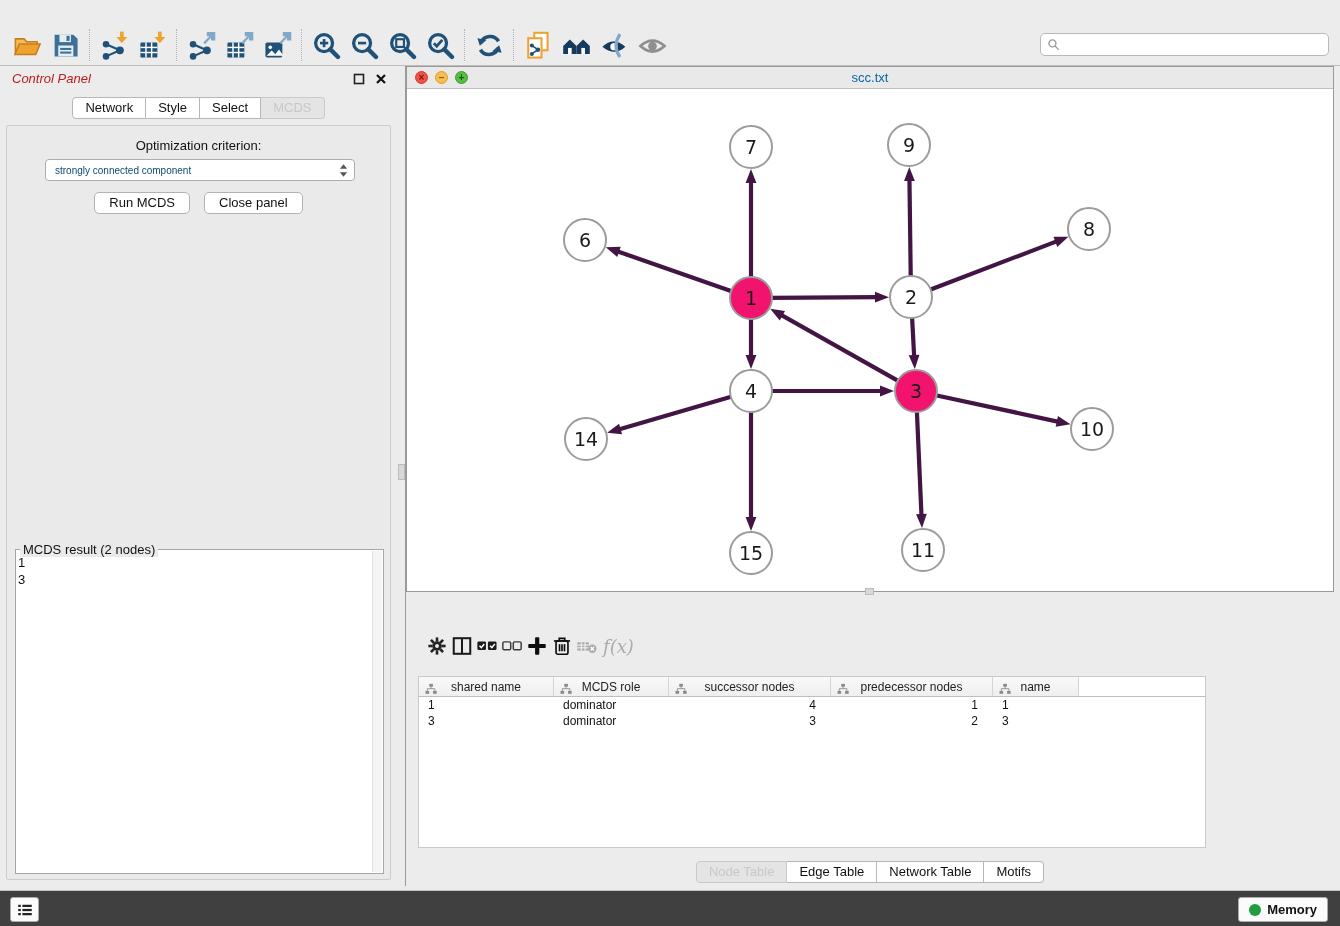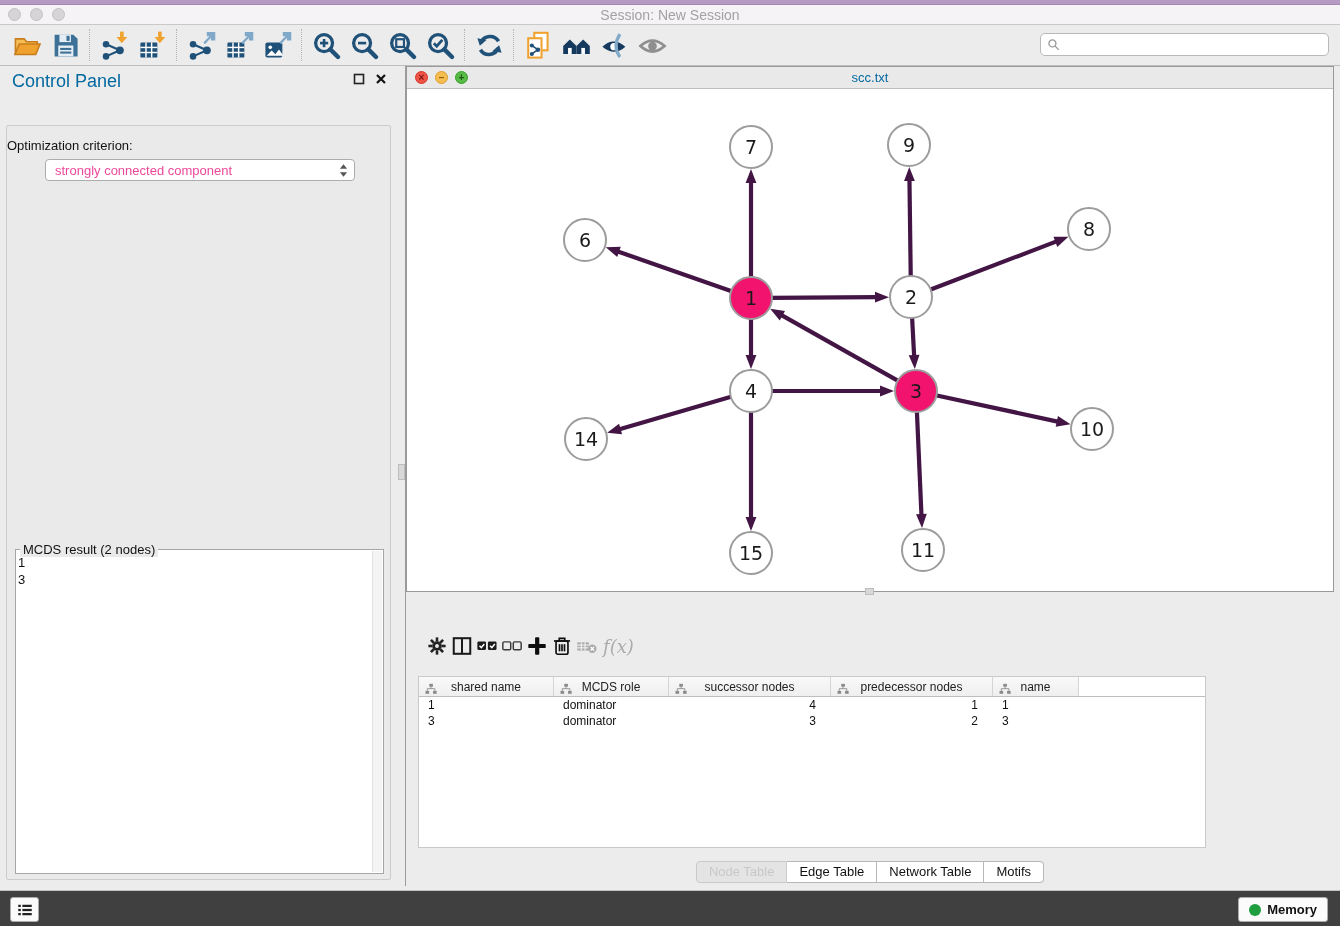--- a/index.html
+++ b/index.html
@@ -18,31 +18,31 @@
   .tbtn{display:inline-flex;align-items:center;justify-content:center;width:38px;height:34px;cursor:default;}
   .tbtn svg{width:29px;height:29px;}
   .tsep{width:1px;height:32px;margin:0 5px;border-left:1px dotted #b3b3b3;}
   .searchbox{position:absolute;right:11px;top:8px;width:289px;height:23px;background:#fff;border:1px solid #b9b9b9;border-radius:5px;display:flex;align-items:center;padding:0 6px;}
   .searchbox svg{width:13px;height:13px;margin-right:4px;}
   .searchbox input{border:none;outline:none;flex:1;font-size:12px;font-family:"Liberation Sans",sans-serif;background:transparent;}
 
   
   .control-panel{position:absolute;left:0;top:68px;width:397px;height:818px;background:#ececec;}
   .panel-header{position:relative;height:24px;}
-  .panel-header .ptitle{position:absolute;left:12px;top:3px;font-size:18px;color:#0369a1;}
+  .panel-header .ptitle{position:absolute;left:12px;top:3px;font-size:13px;color:#b91c1c;font-style:italic;}
   .panel-hbtns{position:absolute;right:10px;top:5px;display:flex;gap:10px;align-items:center;}
   .panel-hbtns .hb{width:12px;height:12px;display:inline-flex;}
   .tabbar{display:flex;justify-content:center;margin-top:5px;position:relative;z-index:2;}
   .tab{background:#fff;border:1px solid #b7b7b7;border-left:none;padding:2px 12px 3px;font-size:13px;color:#111;cursor:default;white-space:nowrap;}
   .tab:first-child{border-left:1px solid #b7b7b7;border-radius:4px 0 0 4px;}
   .tab:last-child{border-radius:0 4px 4px 0;}
   .tab.active{background:#e4e4e4;color:#c8c8c8;border-color:#c9c9c9;}
   .cp-inner{position:absolute;left:6px;top:57px;width:385px;height:755px;background:#eaeaea;border:1px solid #cccccc;border-radius:2px;}
-  .opt-label{margin-top:12px;text-align:left;font-size:13px;color:#111;}
-  .criterion{position:absolute;left:38px;top:33px;width:310px;height:22px;background:#fff;border:1px solid #adadad;border-radius:4px;display:flex;align-items:center;padding:0 6px 0 9px;font-size:13px;color:#ec4899;gap:11px;}
+  .opt-label{margin-top:12px;text-align:center;font-size:13px;color:#111;}
+  .criterion{position:absolute;left:38px;top:33px;width:310px;height:22px;background:#fff;border:1px solid #adadad;border-radius:4px;display:flex;align-items:center;padding:0 6px 0 9px;font-size:10px;color:#0c4a6e;gap:11px;}
   .criterion .cval{flex:1;}
   .criterion svg{width:9px;height:15px;}
   .btnrow{position:absolute;left:0;top:66px;width:100%;display:flex;justify-content:center;gap:14px;}
   .pbtn{background:#fff;border:1px solid #b2b2b2;border-radius:5px;font-size:13px;color:#111;padding:2px 14px 3px;min-width:92px;text-align:center;cursor:default;}
   .result-box{position:absolute;left:8px;top:423px;width:369px;height:325px;border:1px solid #a6a6a6;background:#fff;}
   .result-box .legend{position:absolute;left:4px;top:-8px;background:#eaeaea;padding:0 3px;font-size:13px;color:#111;}
   .result-text{position:absolute;left:2px;top:4px;right:12px;bottom:2px;margin:0;font-family:"Liberation Sans",sans-serif;font-size:13px;line-height:17px;color:#111;white-space:pre;overflow:hidden;}
   .result-scroll{position:absolute;right:1px;top:1px;width:10px;bottom:1px;background:#f4f4f4;border-left:1px solid #e2e2e2;}
 
   
@@ -83,29 +83,20 @@
   .sb-left{position:absolute;left:10px;top:6px;width:29px;height:25px;background:#fbfbfb;border:1px solid #ababab;border-radius:3px;display:flex;align-items:center;justify-content:center;}
   .sb-left svg{width:18px;height:18px;}
   .sb-mem{position:absolute;right:12px;top:6px;height:25px;background:#fbfbfb;border:1px solid #ababab;border-radius:3px;display:flex;align-items:center;gap:6px;padding:0 10px;font-size:13px;color:#111;}
   .sb-mem .dot{width:12px;height:12px;border-radius:50%;background:#1e9e3e;}
 </style>
 </head>
 <body>
 
 <div class="app">
 
-  <div class="titlebar">
-    <div class="accent"></div>
-    <div class="traffic-inactive">
-      <span></span>
-      <span></span>
-      <span></span>
-    </div>
-    <div class="app-title">Session: New Session</div>
-  </div>
 
   <div class="toolbar">
     <div id="main-toolbar-icons" style="display:flex;align-items:center;">
         <span class="tbtn">
           <svg viewBox="0 0 24 24">
             <path d="M2 19 V6.5 h7.2 l2 2.4 h8.8 v3" fill="#f6bd55" stroke="#c87d1d" stroke-width="1.3"></path>
             <path d="M1.6 19.5 L5.2 10.8 h17.2 L18.8 19.5 Z" fill="#f0a22e" stroke="#c87d1d" stroke-width="1.3"></path>
           </svg>
         </span>
         <span class="tbtn">
@@ -280,28 +271,38 @@
               <rect x="1.5" y="1.5" width="9" height="9" fill="none" stroke="#222" stroke-width="1.6"></rect>
             </svg>
           </span>
         <span class="hb">
             <svg viewBox="0 0 12 12">
               <path d="M2 2 l8 8 M10 2 l-8 8" stroke="#111" stroke-width="2.2"></path>
             </svg>
           </span>
       </span>
     </div>
+    <div class="tabbar" id="cp-tabs">
+        <div class="tab">Network</div>
+        <div class="tab">Style</div>
+        <div class="tab">Select</div>
+        <div class="tab active">MCDS</div>
+      </div>
     <div class="cp-inner">
       <div class="opt-label">Optimization criterion:</div>
       <div class="criterion">
         <span class="cval">strongly connected component</span>
         <svg viewBox="0 0 10 16">
             <polygon points="5,1 9,6 1,6" fill="#555"></polygon>
             <polygon points="5,15 9,10 1,10" fill="#555"></polygon>
           </svg>
+      </div>
+      <div class="btnrow">
+        <div class="pbtn">Run MCDS</div>
+        <div class="pbtn">Close panel</div>
       </div>
       <div class="result-box">
         <span class="legend">MCDS result (2 nodes)</span>
         <pre class="result-text" id="mcds-result-text">1
 3</pre>
         <div class="result-scroll"></div>
       </div>
     </div>
   </div>
 

